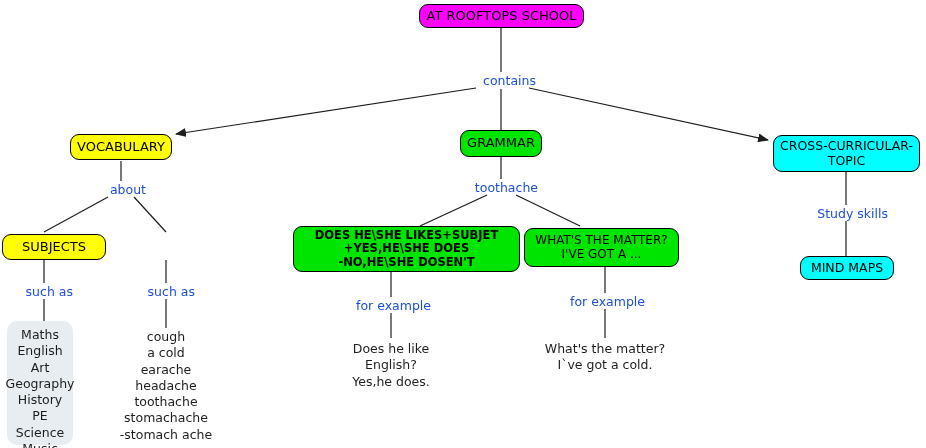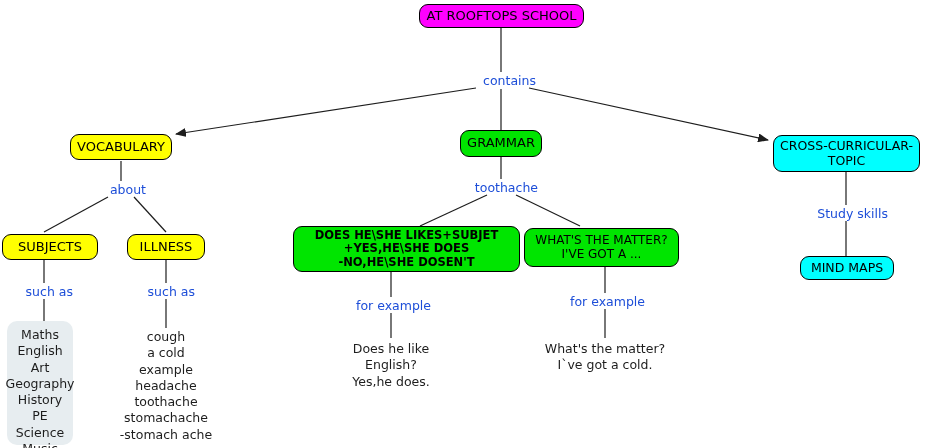--- a/index.html
+++ b/index.html
@@ -126,23 +126,22 @@
 
   <div class="node node-cyan" style="left:773px; top:135px; width:147px; height:37px; font-size:12.5px;">CROSS-CURRICULAR-
 TOPIC</div>
 
   <div class="link-label" style="left:96px; top:182px; width:50px; font-size:12.5px;">about</div>
 
   <div class="link-label" style="left:466px; top:180px; width:72px; font-size:12.5px;">toothache</div>
 
   <div class="link-label" style="left:806px; top:206px; width:82px; font-size:12.5px;">Study skills</div>
 
-  <div class="node node-yellow" style="left:2px; top:234px; width:96px; height:26px; font-size:13px;">SUBJECTS</div>
+  <div class="node node-yellow" style="left:2px; top:234px; width:104px; height:26px; font-size:13px;">SUBJECTS</div>
 
-  <div class="node node-yellow" style="left:127px; top:234px; width:78px; height:26px; font-size:13px;">ILLNESS</div>
 
   <div class="node node-green" style="left:293px; top:226px; width:227px; height:46px; font-size:11.5px;font-weight:bold;">DOES HE\SHE LIKES+SUBJET
 +YES,HE\SHE DOES
 -NO,HE\SHE DOSEN'T</div>
 
   <div class="node node-green" style="left:524px; top:228px; width:155px; height:39px; font-size:12px;">WHAT'S THE MATTER?
 I'VE GOT A ...</div>
 
   <div class="node node-cyan" style="left:800px; top:256px; width:94px; height:24px; font-size:12.5px;">MIND MAPS</div>
 
@@ -158,21 +157,21 @@
 English
 Art
 Geography
 History
 PE
 Science
 Music</div>
 
   <div class="plain-text" style="left:106px; top:329px; width:120px; font-size:12.5px;">cough
 a cold
-example
+earache
 headache
 toothache
 stomachache
 -stomach ache</div>
 
   <div class="plain-text" style="left:331px; top:341px; width:120px; font-size:12.5px;">Does he like
 English?
 Yes,he does.</div>
 
   <div class="plain-text" style="left:535px; top:341px; width:140px; font-size:12.5px;">What's the matter?

